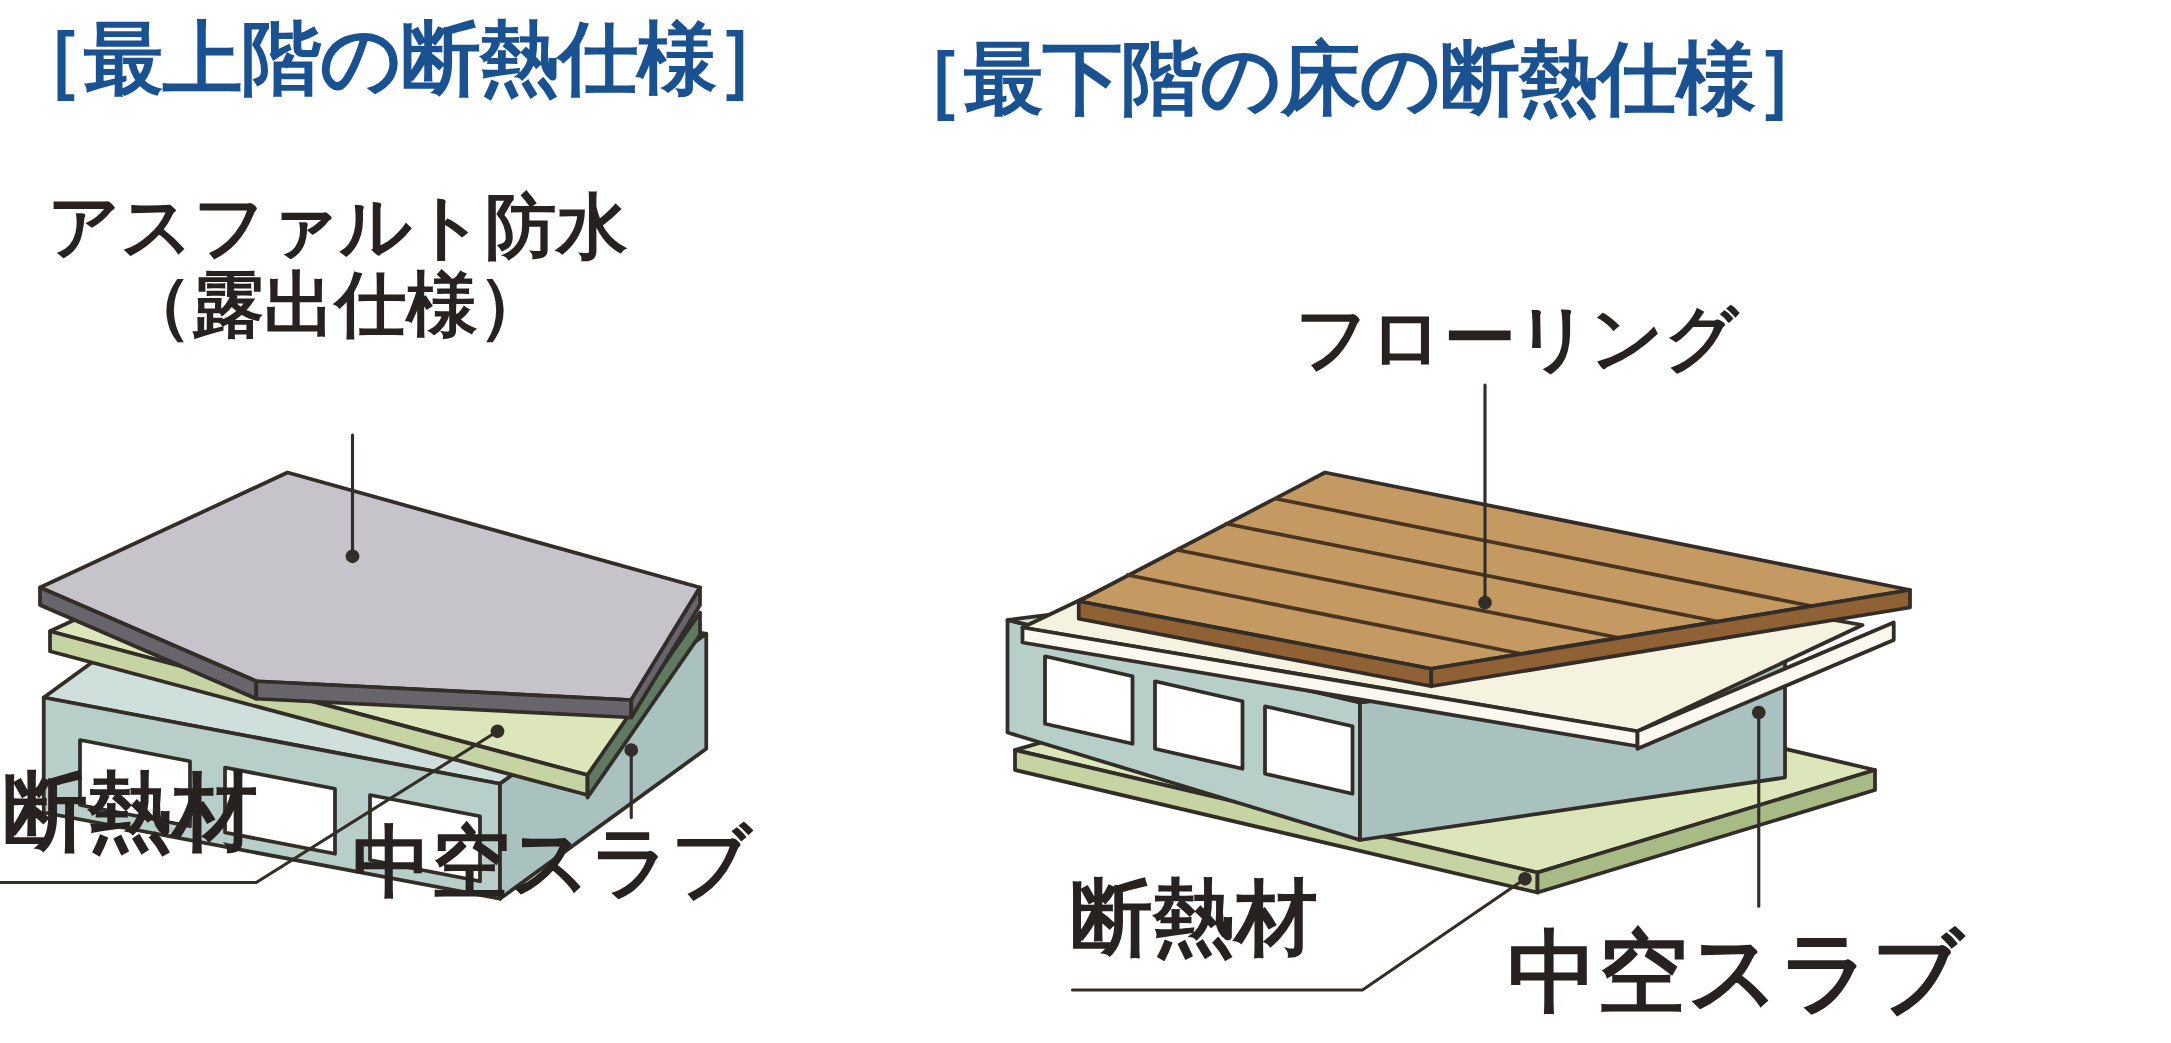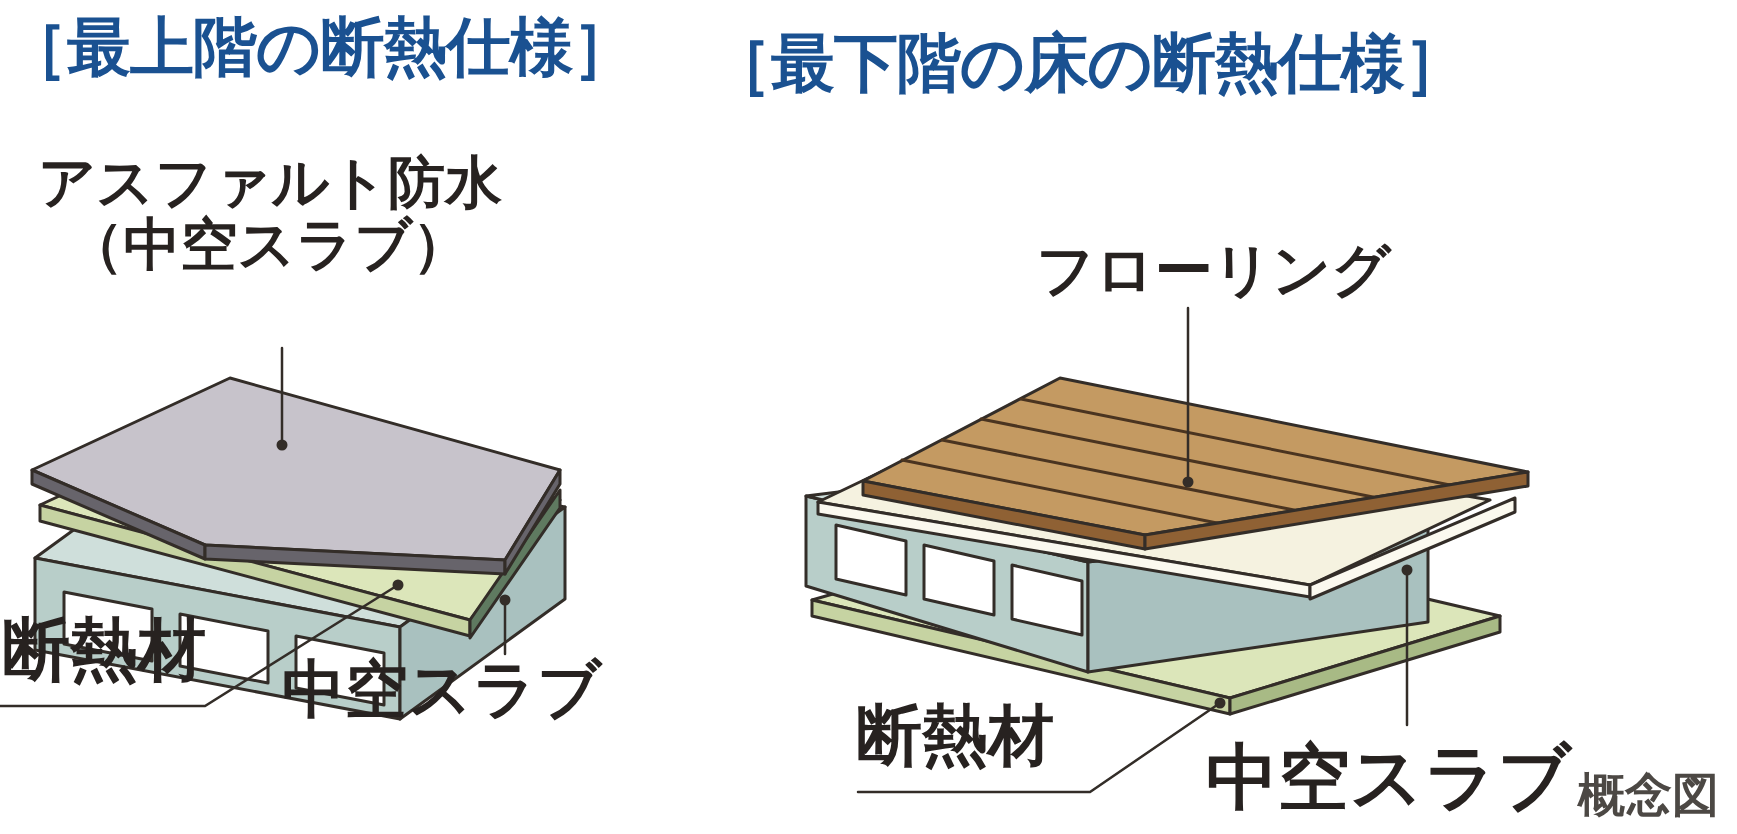--- a/index.html
+++ b/index.html
@@ -93,23 +93,22 @@
       <line class="leader" x1="1407" y1="570" x2="1407" y2="725"></line>
       <circle class="dot" cx="1407" cy="570" r="5.5"></circle>
     </g>
   </svg>
 
   <div class="title title-left">［最上階の断熱仕様］</div>
   <div class="title title-right">［最下階の床の断熱仕様］</div>
 
   <div class="lbl lbl-asphalt">
     <div>アスファルト防水</div>
-    <div>（中空スラブ）</div>
+    <div>（露出仕様）</div>
   </div>
   <div class="lbl lbl-dannetsu-left">断熱材</div>
   <div class="lbl lbl-chuku-left">中空スラブ</div>
 
   <div class="lbl lbl-flooring">フローリング</div>
   <div class="lbl lbl-dannetsu-right">断熱材</div>
   <div class="lbl lbl-chuku-right">中空スラブ</div>
 
-  <div class="lbl lbl-footnote">概念図</div>
 </div>
 
 </body></html>

